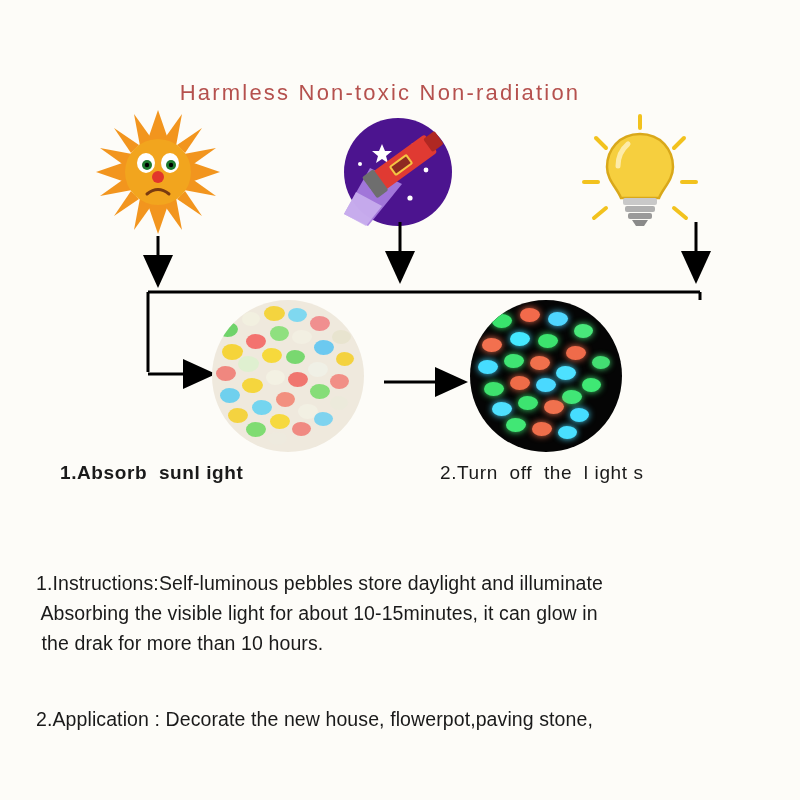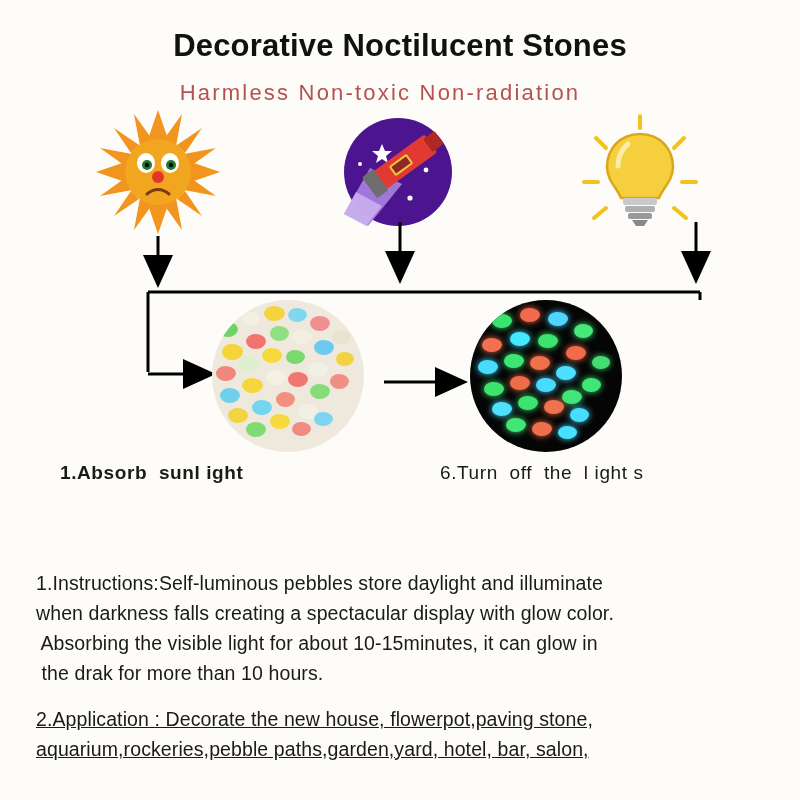--- a/index.html
+++ b/index.html
@@ -113,29 +113,28 @@
     position: absolute;
     left: 36px;
     width: 740px;
     font-size: 19.5px;
     color: #1a1a1a;
     line-height: 30px;
     letter-spacing: 0.1px;
     margin-top: 36px;
   }
   .para1 { top: 532px; }
-  .para2 { top: 668px; text-decoration: underline; }
+  .para2 { top: 668px; }
   .body-text .line { display: block; white-space: pre; }
 </style>
 </head>
 <body>
 
 <div id="poster">
 
-  <div class="title">Decorative Noctilucent Stones</div>
   <div class="subtitle">Harmless Non-toxic Non-radiation</div>
 
   <div class="icon-row">
 
     <div class="icon-slot slot-sun">
       <svg viewBox="0 0 160 130" width="160" height="130">
         <g transform="translate(78,62)">
 
           <g fill="#f2951e">
             <polygon points="0,-62 11,-30 -11,-30"></polygon>
@@ -295,27 +294,25 @@
     <div class="pebble" style="left:22px; top:102px; width:20px; height:14px; background:#4ee0ff; box-shadow:0 0 7px #4ee0ff;"></div>
     <div class="pebble" style="left:48px; top:96px;  width:20px; height:14px; background:#3de370; box-shadow:0 0 7px #3de370;"></div>
     <div class="pebble" style="left:74px; top:100px; width:20px; height:14px; background:#f0714e; box-shadow:0 0 7px #f0714e;"></div>
     <div class="pebble" style="left:100px;top:108px; width:19px; height:14px; background:#46ddff; box-shadow:0 0 7px #46ddff;"></div>
     <div class="pebble" style="left:36px; top:118px; width:20px; height:14px; background:#41e775; box-shadow:0 0 7px #41e775;"></div>
     <div class="pebble" style="left:62px; top:122px; width:20px; height:14px; background:#ef6e4b; box-shadow:0 0 7px #ef6e4b;"></div>
     <div class="pebble" style="left:88px; top:126px; width:19px; height:13px; background:#49dfff; box-shadow:0 0 6px #49dfff;"></div>
   </div>
 
   <div class="caption cap1">1.Absorb  sunl ight</div>
-  <div class="caption cap2">6.Turn  off  the  l ight s</div>
+  <div class="caption cap2">2.Turn  off  the  l ight s</div>
 
   <div class="body-text para1">
     <span class="line">1.Instructions:Self-luminous pebbles store daylight and illuminate</span>
-    <span class="line">when darkness falls creating a spectacular display with glow color.</span>
     <span class="line"> Absorbing the visible light for about 10-15minutes, it can glow in</span>
     <span class="line"> the drak for more than 10 hours.</span>
   </div>
 
   <div class="body-text para2">
     <span class="line">2.Application : Decorate the new house, flowerpot,paving stone,</span>
-    <span class="line">aquarium,rockeries,pebble paths,garden,yard, hotel, bar, salon,</span>
   </div>
 
 </div>
 
 </body></html>

